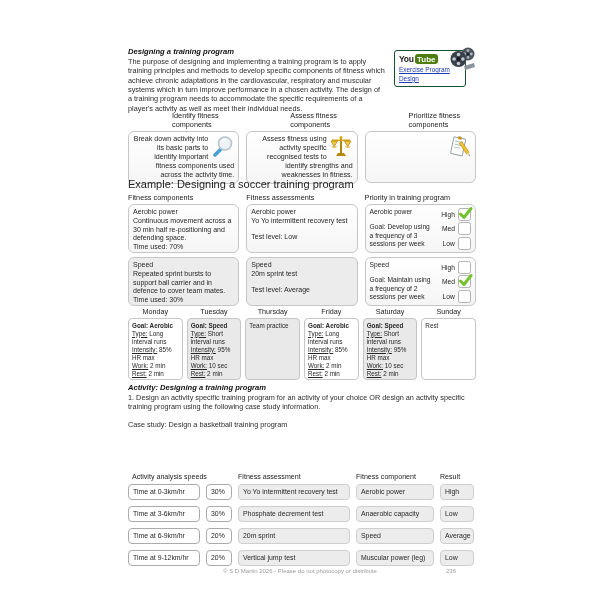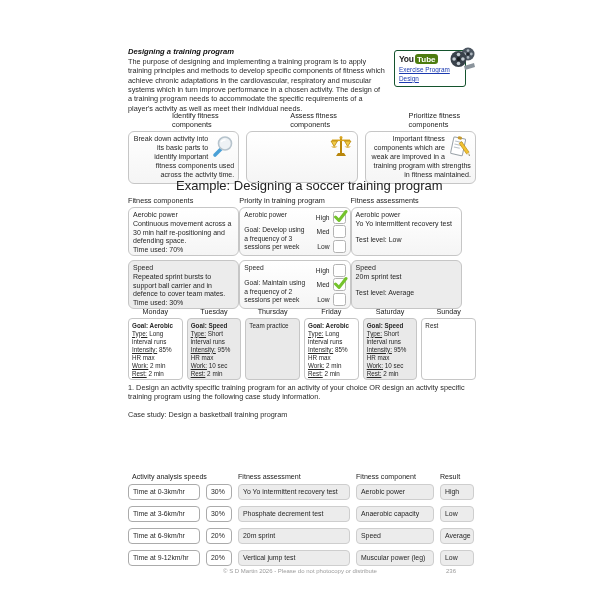--- a/index.html
+++ b/index.html
@@ -25,22 +25,22 @@
   
   .sec-steps{top:64px;display:flex;gap:7px;}
   .step-col{width:111.3px;flex:0 0 auto;}
   .step-label{font-size:7.3px;margin-bottom:2px;color:#222;padding-left:44px;}
   .rbox{border:1px solid #c6c6c6;border-radius:6px;background:linear-gradient(#ffffff,#f5f5f5);padding:3px 4px;box-sizing:border-box;}
   .step-box{min-height:52px;font-size:7.1px;line-height:1.28;position:relative;text-align:right;}
   .step-icon{float:right;margin:0 0 1px 2px;}
 
   
   .sec-example{top:131px;}
-  .ex-title{font-size:13px;margin-bottom:3px;color:#222;margin-left:48px;}
-  .ex-cols{display:flex;}
+  .ex-title{font-size:11px;margin-bottom:3px;color:#222;}
+  .ex-cols{display:flex;gap:7px;}
   .ex-col{width:111.3px;flex:0 0 auto;}
   .ex-head{font-size:7.3px;margin-bottom:2px;color:#222;}
   .ex-box{height:49px;font-size:7px;line-height:1.26;margin-bottom:4px;}
   .ex-box.alt{background:#ececec;}
   .test-level{margin-top:7px;}
   .pr-box{display:flex;height:49px;margin-bottom:4px;}
   .pr-left{width:66px;font-size:6.7px;line-height:1.25;}
   .pr-name{margin-bottom:7px;}
   .pr-right{width:38px;display:flex;flex-direction:column;justify-content:space-between;padding:0;}
   .pr-row{display:flex;align-items:center;justify-content:flex-end;gap:3px;height:12px;}
@@ -133,40 +133,40 @@
         <svg class="step-icon" width="24" height="24" viewBox="0 0 24 24">
           <rect x="11" y="2.5" width="2" height="16" fill="#b8860b"></rect>
           <circle cx="12" cy="2.5" r="1.5" fill="#d9a520"></circle>
           <rect x="3" y="4.5" width="18" height="1.6" fill="#d9a520"></rect>
           <path d="M2 6 L8.5 6 L5.2 11.5 Z" fill="#f1ca45" stroke="#b8860b" stroke-width="0.8"></path>
           <path d="M2 11.5 Q5.2 14 8.5 11.5 Z" fill="#d9a520"></path>
           <path d="M15.5 6 L22 6 L18.7 11.5 Z" fill="#f1ca45" stroke="#b8860b" stroke-width="0.8"></path>
           <path d="M15.5 11.5 Q18.7 14 22 11.5 Z" fill="#d9a520"></path>
           <path d="M7 21 L17 21 L15 18 L9 18 Z" fill="#b8860b"></path>
         </svg>
+        <span>Assess fitness using activity specific recognised tests to identify strengths and weaknesses in fitness.</span>
       </div>
     </div>
     <div class="step-col">
       <div class="step-label">Prioritize fitness components</div>
       <div class="rbox step-box">
         <svg class="step-icon" width="24" height="24" viewBox="0 0 24 24">
           <g transform="rotate(12 12 12)">
             <rect x="5" y="3" width="12" height="17" rx="1" fill="#ffffff" stroke="#9aa2a8" stroke-width="1"></rect>
             <line x1="7" y1="7" x2="15" y2="7" stroke="#b9c0c6" stroke-width="1"></line>
             <line x1="7" y1="10" x2="15" y2="10" stroke="#b9c0c6" stroke-width="1"></line>
             <line x1="7" y1="13" x2="13" y2="13" stroke="#b9c0c6" stroke-width="1"></line>
             <rect x="9" y="1.5" width="4" height="3" rx="1" fill="#c59a30"></rect>
           </g>
           <g transform="rotate(-35 18 14)">
             <rect x="16.5" y="6" width="3" height="13" fill="#f1c232" stroke="#b8860b" stroke-width="0.6"></rect>
             <path d="M16.5 19 L19.5 19 L18 22.5 Z" fill="#e8d9b0"></path>
             <path d="M17.4 21 L18.6 21 L18 22.5 Z" fill="#444"></path>
           </g>
         </svg>
-        <span>Important fitness components which are weak are improved in a training program with strengths in fitness maintained.</span>
       </div>
     </div>
   </div>
 
   <div class="sec sec-example">
     <div class="ex-title">Example: Designing a soccer training program</div>
     <div class="ex-cols">
 
       <div class="ex-col">
         <div class="ex-head">Fitness components</div>
@@ -176,20 +176,34 @@
           <div>Time used: 70%</div>
         </div>
         <div class="rbox ex-box alt">
           <div>Speed</div>
           <div>Repeated sprint bursts to support ball carrier and in defence to cover team mates.</div>
           <div>Time used: 30%</div>
         </div>
       </div>
 
       <div class="ex-col">
+        <div class="ex-head">Fitness assessments</div>
+        <div class="rbox ex-box">
+          <div>Aerobic power</div>
+          <div>Yo Yo intermittent recovery test</div>
+          <div class="test-level">Test level: Low</div>
+        </div>
+        <div class="rbox ex-box alt">
+          <div>Speed</div>
+          <div>20m sprint test</div>
+          <div class="test-level">Test level: Average</div>
+        </div>
+      </div>
+
+      <div class="ex-col">
         <div class="ex-head">Priority in training program</div>
 
         <div class="rbox pr-box">
           <div class="pr-left">
             <div class="pr-name">Aerobic power</div>
             <div>Goal: Develop using a frequency of 3 sessions per week</div>
           </div>
           <div class="pr-right">
             <div class="pr-row">
               <span class="pr-lvl">High</span>
@@ -236,34 +250,20 @@
             </div>
             <div class="pr-row">
               <span class="pr-lvl">Low</span>
               <span class="checkbox">
                 
               </span>
             </div>
           </div>
         </div>
 
-      </div>
-
-      <div class="ex-col">
-        <div class="ex-head">Fitness assessments</div>
-        <div class="rbox ex-box">
-          <div>Aerobic power</div>
-          <div>Yo Yo intermittent recovery test</div>
-          <div class="test-level">Test level: Low</div>
-        </div>
-        <div class="rbox ex-box alt">
-          <div>Speed</div>
-          <div>20m sprint test</div>
-          <div class="test-level">Test level: Average</div>
-        </div>
       </div>
     </div>
   </div>
 
   <div class="sec sec-week">
       <div class="day-col">
         <div class="day-name">Monday</div>
         <div class="day-cell">
           <div class="goal">Goal: Aerobic</div>
           <div class="ln"><span class="u">Type:</span> Long interval runs</div>
@@ -312,20 +312,21 @@
       </div>
       <div class="day-col">
         <div class="day-name">Sunday</div>
         <div class="day-cell">
           <div class="plain">Rest</div>
         </div>
       </div>
     </div>
 
   <div class="sec sec-activity">
+    <div class="h-bold">Activity: Designing a training program</div>
     <div class="body-text">1. Design an activity specific training program for an activity of your choice OR design an activity specific training program using the following case study information.</div>
     <div class="blank"></div>
     <div class="body-text">Case study: Design a basketball training program</div>
   </div>
 
   <div class="sec sec-table">
     <div class="t-head">
       <div class="th0">Activity analysis speeds</div>
       <div class="th1">Fitness assessment</div>
       <div class="th2">Fitness component</div>

